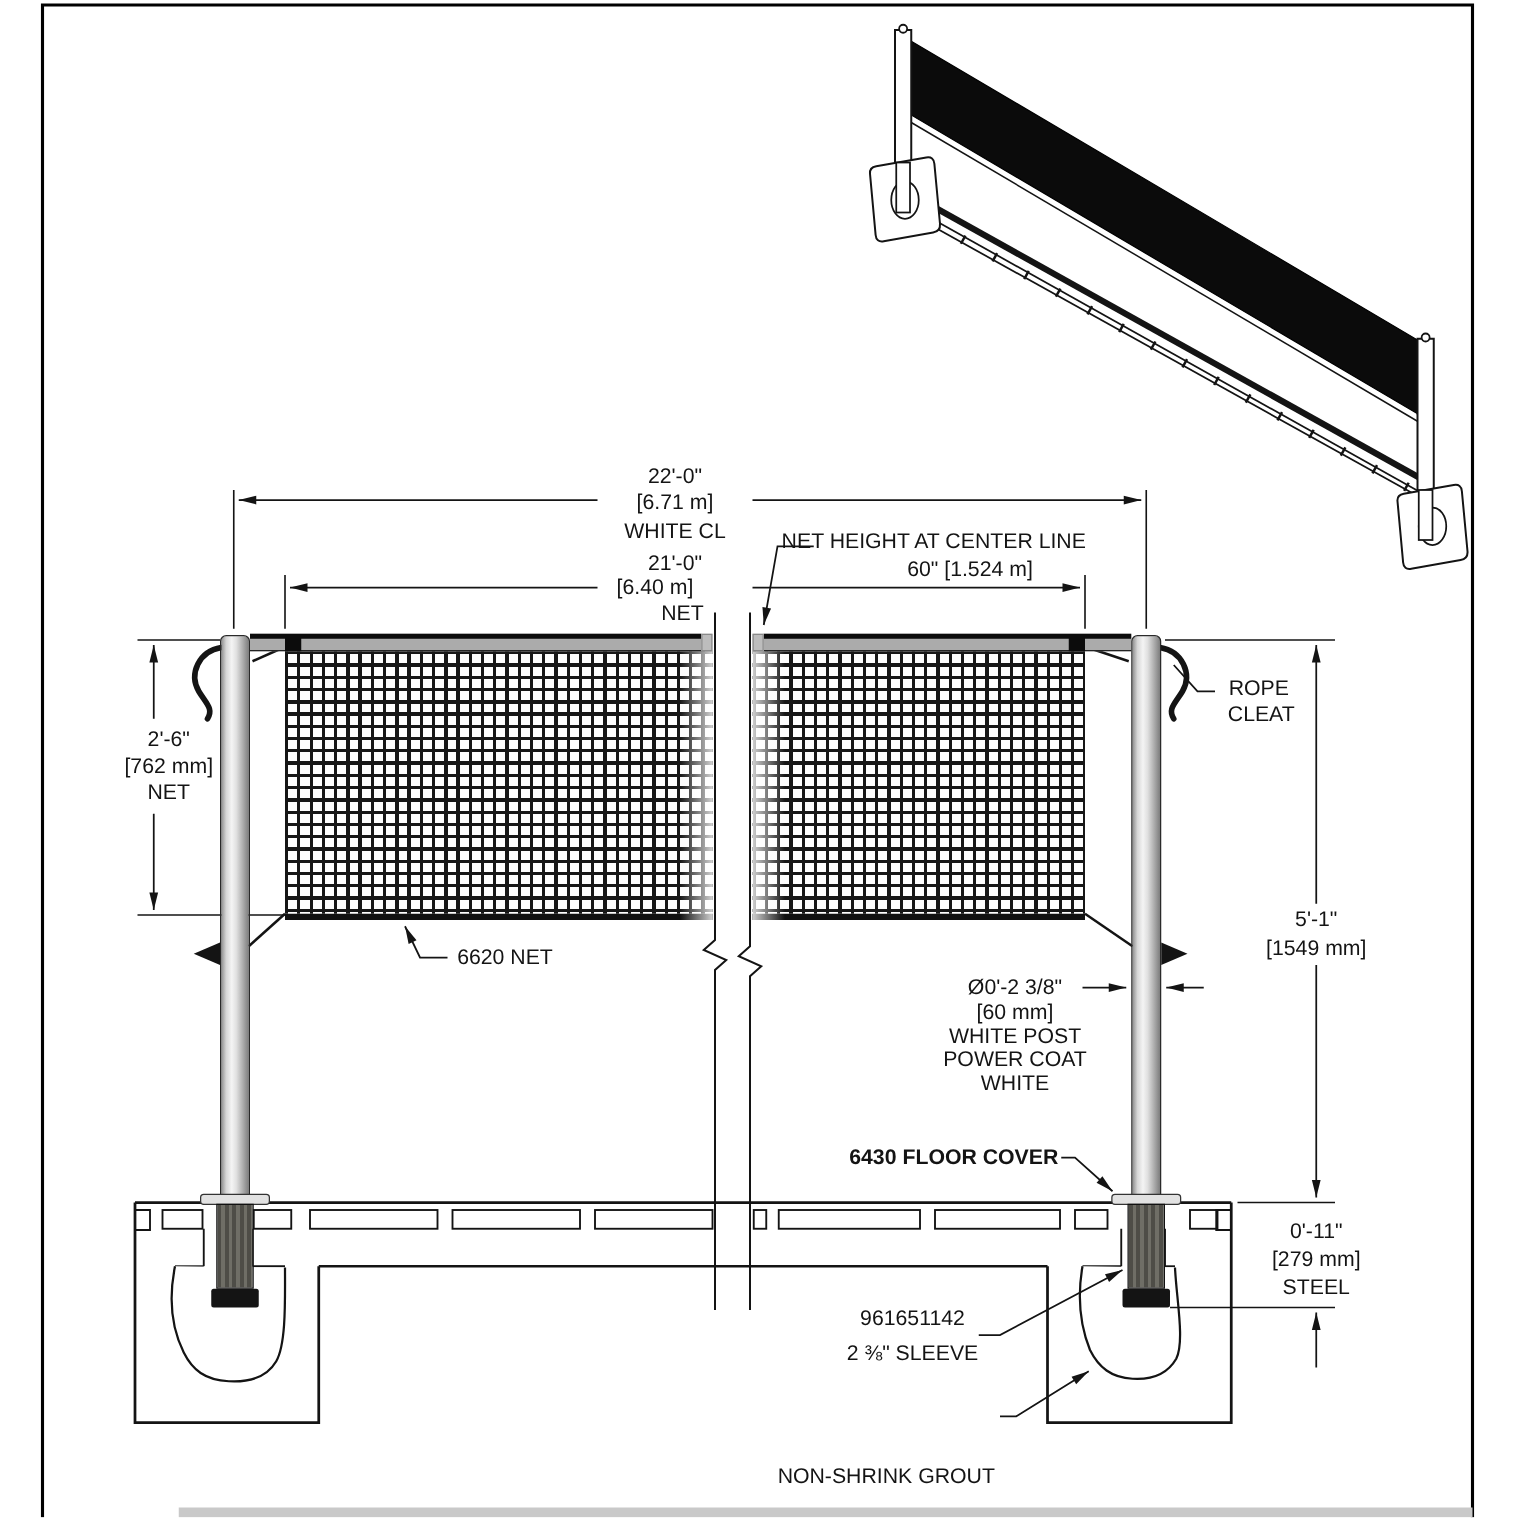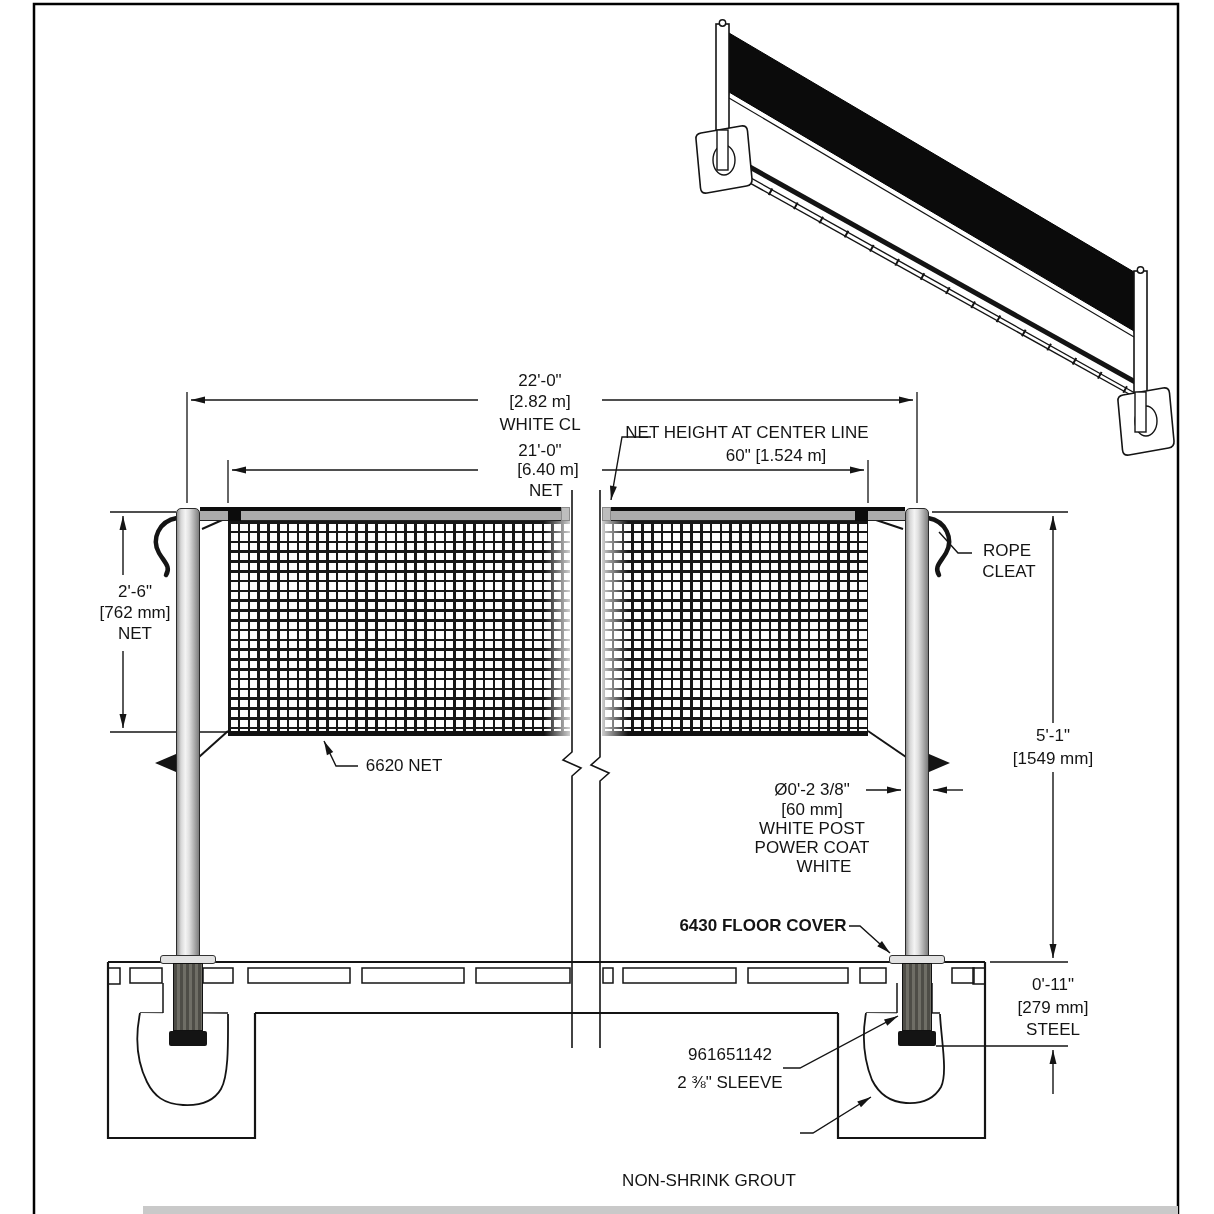--- a/index.html
+++ b/index.html
@@ -204,45 +204,45 @@
   <div class="post" id="post-right"></div>
 
   <div class="flange" id="flange-left"></div>
   <div class="flange" id="flange-right"></div>
   <div class="sleeve" id="sleeve-left"></div>
   <div class="sleeve" id="sleeve-right"></div>
   <div class="cap" id="cap-bl"></div>
   <div class="cap" id="cap-br"></div>
 
   <div class="t" style="left:540px;top:381px;">22'-0"</div>
-  <div class="t" style="left:540px;top:402px;">[2.82 m]</div>
+  <div class="t" style="left:540px;top:402px;">[6.71 m]</div>
   <div class="t" style="left:540px;top:425px;">WHITE CL</div>
 
   <div class="t" style="left:540px;top:451px;">21'-0"</div>
-  <div class="t" style="left:548px;top:470px;">[6.40 m]</div>
+  <div class="t" style="left:524px;top:470px;">[6.40 m]</div>
   <div class="t" style="left:546px;top:491px;">NET</div>
 
   <div class="t nobg" style="left:747px;top:433px;">NET HEIGHT AT CENTER LINE</div>
   <div class="t nobg" style="left:776px;top:456px;">60" [1.524 m]</div>
 
   <div class="t" style="left:135px;top:592px;">2'-6"</div>
   <div class="t" style="left:135px;top:613px;">[762 mm]</div>
   <div class="t" style="left:135px;top:634px;">NET</div>
 
   <div class="t nobg" style="left:1007px;top:551px;">ROPE</div>
   <div class="t nobg" style="left:1009px;top:572px;">CLEAT</div>
 
   <div class="t" style="left:1053px;top:736px;">5'-1"</div>
   <div class="t" style="left:1053px;top:759px;">[1549 mm]</div>
 
   <div class="t nobg" style="left:812px;top:790px;">Ø0'-2 3/8"</div>
   <div class="t nobg" style="left:812px;top:810px;">[60 mm]</div>
   <div class="t nobg" style="left:812px;top:829px;">WHITE POST</div>
   <div class="t nobg" style="left:812px;top:848px;">POWER COAT</div>
-  <div class="t nobg" style="left:812px;top:867px;margin-left:12px;">WHITE</div>
+  <div class="t nobg" style="left:812px;top:867px;">WHITE</div>
 
   <div class="t nobg" style="left:763px;top:926px;font-weight:bold;">6430 FLOOR COVER</div>
 
   <div class="t" style="left:1053px;top:985px;">0'-11"</div>
   <div class="t" style="left:1053px;top:1008px;">[279 mm]</div>
   <div class="t" style="left:1053px;top:1030px;">STEEL</div>
 
   <div class="t nobg" style="left:730px;top:1055px;">961651142</div>
   <div class="t nobg" style="left:730px;top:1083px;">2 ⅜" SLEEVE</div>
 

